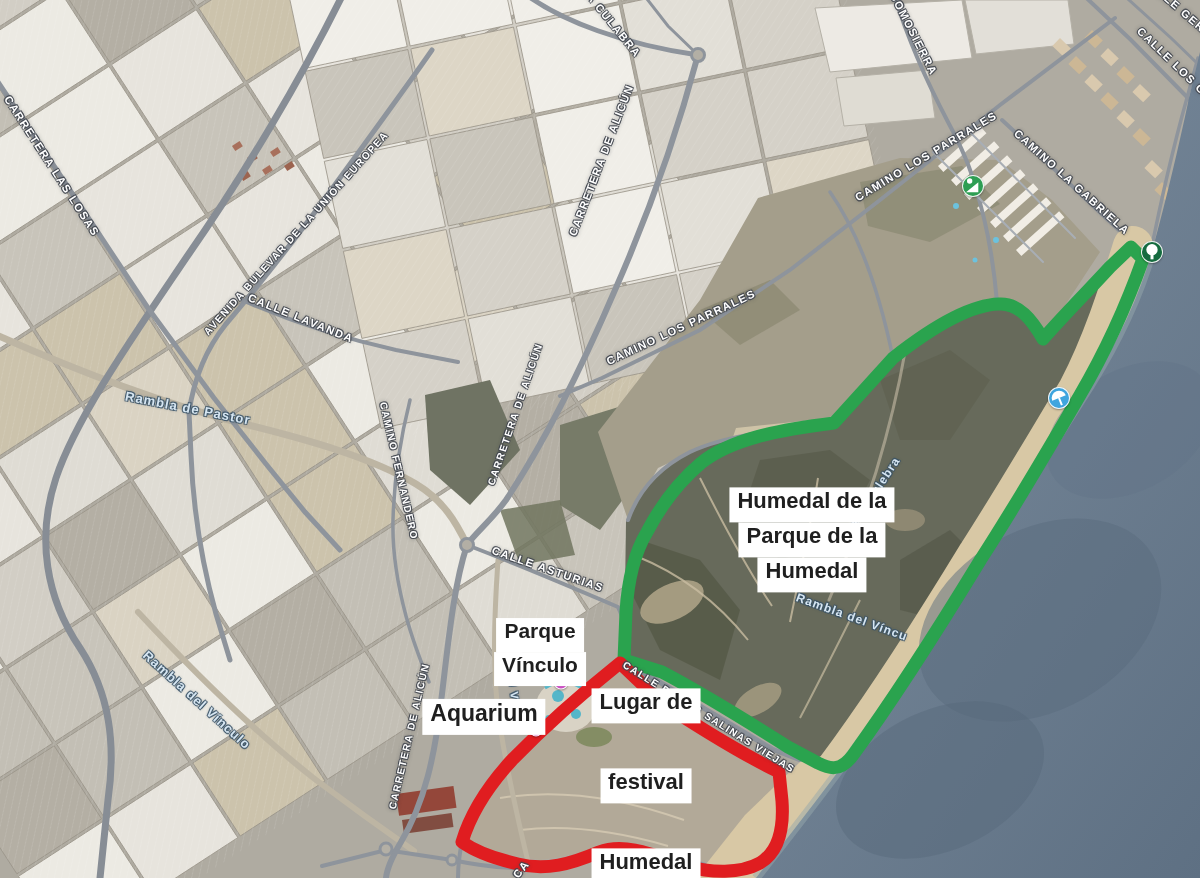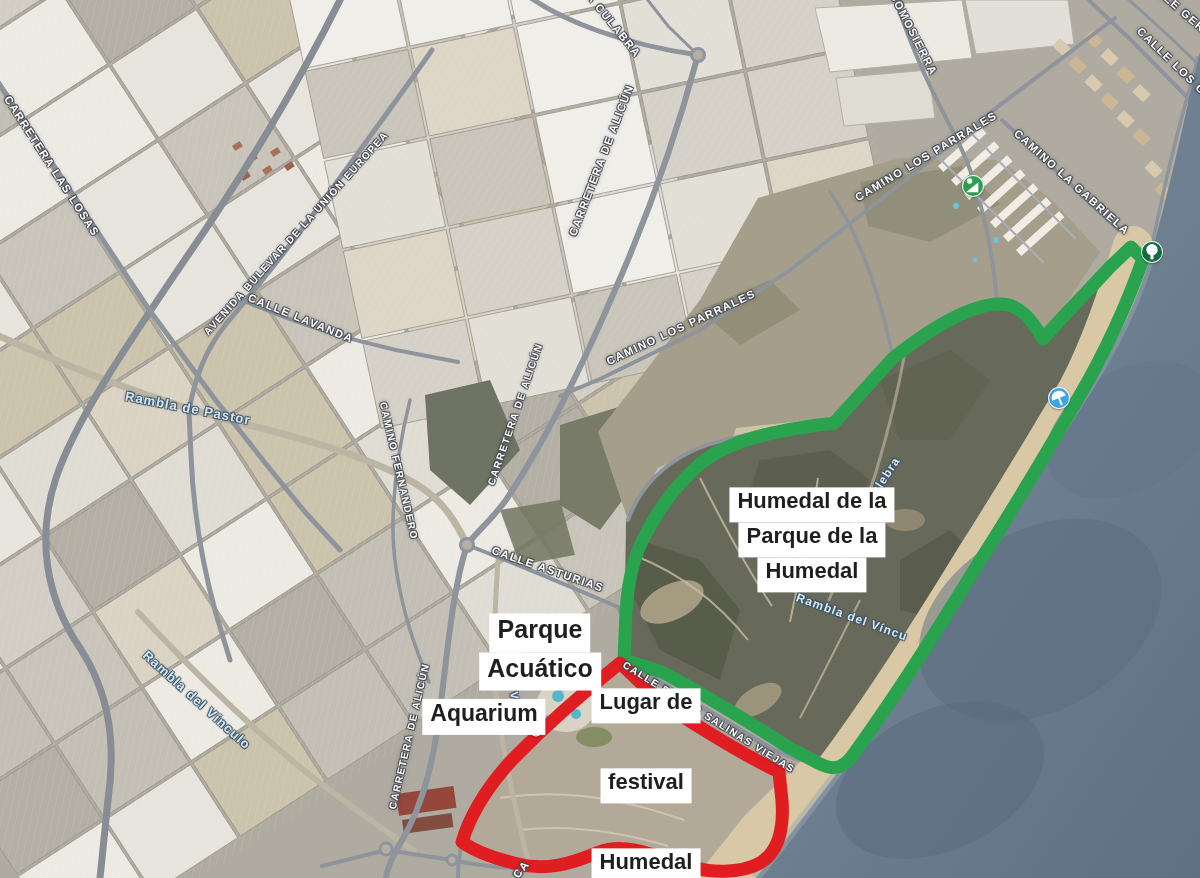--- a/index.html
+++ b/index.html
@@ -358,23 +358,23 @@
       <div class="map-label water-label" style="left: 188px; top: 408px; font-size: 13px; transform: translate(-50%, -50%) rotate(11deg);">Rambla de Pastor</div>
       <div class="map-label water-label" style="left: 197px; top: 700px; font-size: 13px; transform: translate(-50%, -50%) rotate(42deg);">Rambla del Vínculo</div>
       <div class="map-label water-label" style="left: 875px; top: 492px; font-size: 12px; transform: translate(-50%, -50%) rotate(-57deg);">e la Culebra</div>
       <div class="map-label water-label" style="left: 852px; top: 617px; font-size: 12px; transform: translate(-50%, -50%) rotate(20deg);">Rambla del Víncu</div>
       <div class="map-label water-label" style="left: 514px; top: 690px; font-size: 11px; transform: translate(-50%, -50%) rotate(84deg);">del Vín</div>
       <div class="place-chip" style="left: 812px; top: 540px; font-size: 22px;">
         <span class="chip-line">Humedal de la</span>
         <span class="chip-line">Parque de la</span>
         <span class="chip-line">Humedal</span>
       </div>
-      <div class="place-chip" style="left: 540px; top: 652px; font-size: 25px;">
+      <div class="place-chip" style="left: 540px; top: 652px; font-size: 21px;">
         <span class="chip-line">Parque</span>
-        <span class="chip-line">Acuático</span>
+        <span class="chip-line">Vínculo</span>
       </div>
       <div class="place-chip" style="left: 484px; top: 717px; font-size: 23px; justify-content: flex-end;">
         <span class="chip-line">Aquarium</span>
       </div>
       <div class="place-chip" style="left: 646px; top: 786px; font-size: 22px; gap: 45px;">
         <span class="chip-line">Lugar de</span>
         <span class="chip-line">festival</span>
         <span class="chip-line">Humedal</span>
       </div>
       <span class="map-icon" style="left: 973px; top: 186px; width: 22px; height: 22px; background: rgb(46, 158, 83);">

